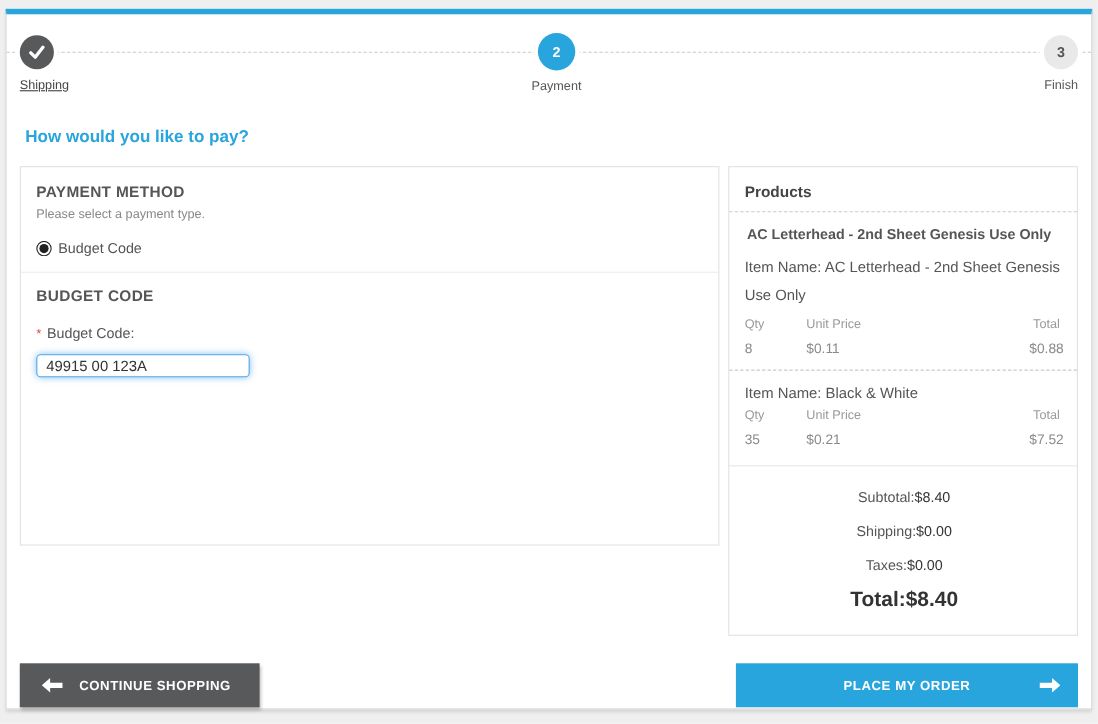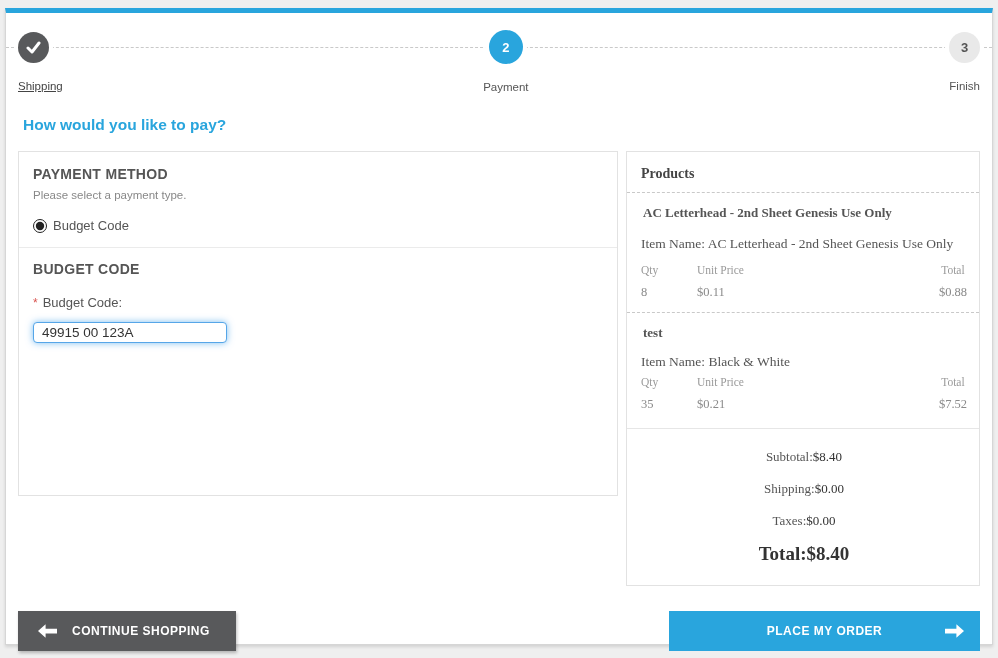--- a/index.html
+++ b/index.html
@@ -32,21 +32,21 @@
   .step.last  { align-items:flex-end; }
   .step-circle {
     width:31px; height:31px; border-radius:50%;
     display:flex; align-items:center; justify-content:center;
     font-size:13px; font-weight:bold; position:relative; z-index:2;
     box-shadow:0 0 0 4px #fff;
   }
   .step-circle.done   { background:#58595b; color:#fff; }
   .step-circle.active { background:#29a5dd; color:#fff; width:34px; height:34px; margin-top:-2px; }
   .step-circle.pending{ background:#e9e9e9; color:#555; }
-  .step-label { margin-top:17px; font-size:11.5px; color:#555; }
+  .step-label { margin-top:9px; font-size:11.5px; color:#555; }
   .step-label.link { color:#444; text-decoration:underline; cursor:pointer; }
   .check-icon svg { display:block; }
   
   .page-title {
     color:#29a5dd; font-size:15.5px; font-weight:bold;
     margin:28px 5px 17px;
   }
   
   .cols { display:flex; gap:8px; align-items:flex-start; }
   .pay-box {
@@ -63,23 +63,22 @@
   .req { color:#d9534f; margin-right:5px; font-size:12px; }
   .budget-input {
     margin-top:12px; width:194px; height:21px;
     border:1px solid #56a6e8; border-radius:4px;
     box-shadow:0 0 7px rgba(82,168,236,.75);
     padding:0 8px; font-size:13.5px; color:#333;
     font-family:"Liberation Sans", sans-serif; outline:none;
   }
   
   .products {
-    width:354px; border:1px solid #e2e2e2; background:#fff;
+    width:318px; border:1px solid #e2e2e2; background:#fff;
     padding:14px 12px 4px 14px;
-    font-family:Liberation Serif, serif;
   }
   .products-title { font-size:14px; font-weight:bold; color:#444; }
   .dashed { border:none; border-top:1px dashed #c9c9c9; margin:10px -12px 0 -14px; }
   .solid  { border:none; border-top:1px solid #e6e6e6; margin:16px -12px 4px -14px; }
   .prod-name { font-size:13px; font-weight:bold; color:#555; margin-top:12px; padding-left:2px; }
   .item-name { font-size:13.5px; color:#555; margin-top:10px; line-height:26px; }
   .prod-grid { display:grid; grid-template-columns:56px 1fr auto; margin-top:7px; }
   .col-head { font-size:11.5px; color:#9a9a9a; }
   .col-head.r, .col-val.r { text-align:center; }
   .col-val { font-size:12.5px; color:#8a8a8a; margin-top:9px; }
@@ -171,21 +170,20 @@
           <span class="col-head">Unit Price</span>
           <span class="col-head r">Total</span>
           <span class="col-val">8</span>
           <span class="col-val">$0.11</span>
           <span class="col-val r">$0.88</span>
         </div>
       </div>
       <hr class="dashed" style="margin-top:12px">
 
       <div>
-        <div class="prod-name">test</div>
         <div class="item-name" style="line-height:15px; margin-top:13px;">Item Name: Black &amp; White</div>
         <div class="prod-grid">
           <span class="col-head">Qty</span>
           <span class="col-head">Unit Price</span>
           <span class="col-head r">Total</span>
           <span class="col-val">35</span>
           <span class="col-val">$0.21</span>
           <span class="col-val r">$7.52</span>
         </div>
       </div>

